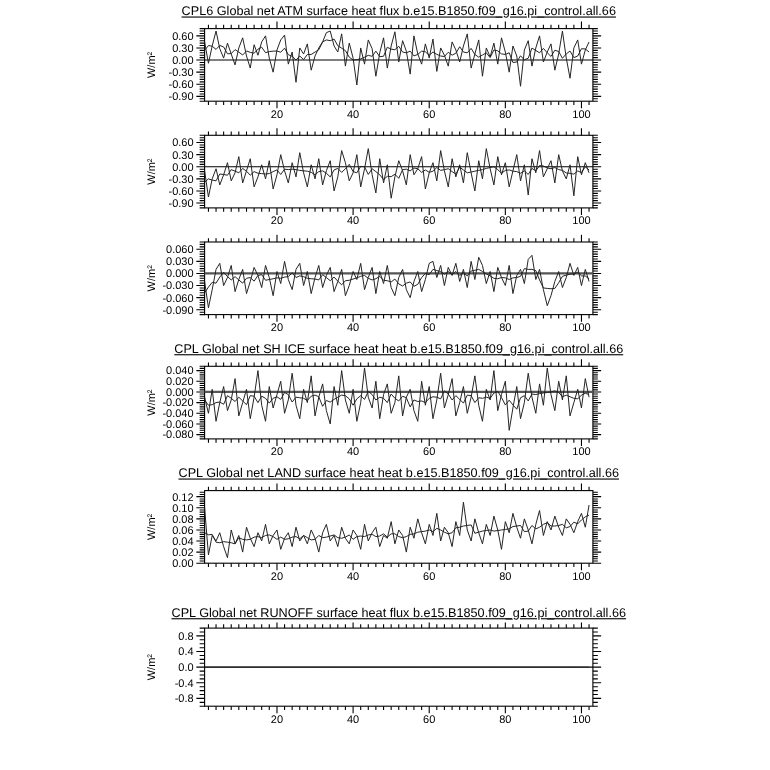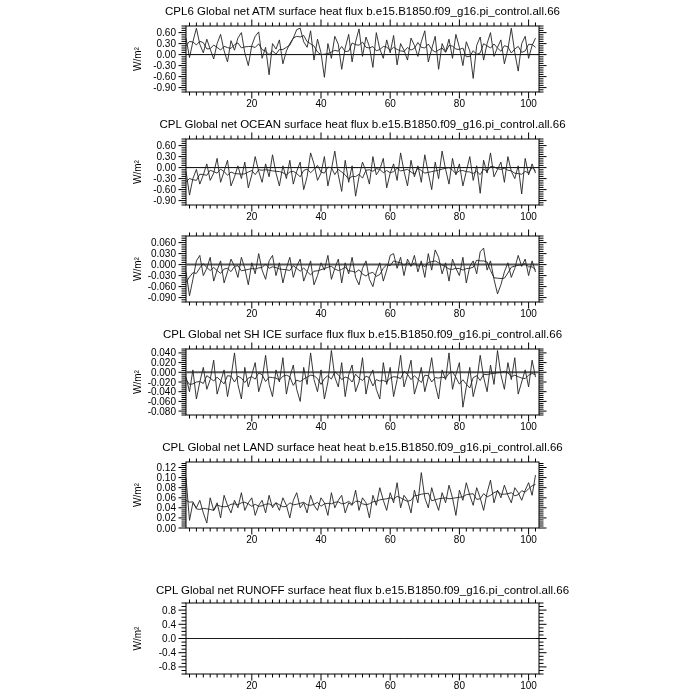--- a/index.html
+++ b/index.html
@@ -1,20 +1,20 @@
 <!DOCTYPE html>
 <html><head>
 <meta charset="utf-8">
 <style>
   html,body{margin:0;padding:0;background:#fff;}
   body{width:700px;height:700px;overflow:hidden;font-family:"Liberation Sans",sans-serif;color:#000;padding-top:3px;box-sizing:border-box;}
   .panel{width:700px;}
-  .panel-title{font-size:11.5px;font-weight:400;line-height:16px;height:16px;margin:0 0 0 25px;text-align:center;white-space:nowrap;color:#000;}
+  .panel-title{font-size:11.5px;font-weight:400;line-height:16px;height:16px;margin:0 0 0 25px;text-align:center;white-space:nowrap;color:#000;text-decoration:underline;}
   svg.plot{display:block;}
-  .panel-runoff{margin-top:30px;}
+  .panel-runoff{margin-top:14px;}
   text{fill:#000;}
 </style>
 </head>
 <body>
 
 <div>
 
   <section class="panel">
     <h2 class="panel-title">CPL6 Global net ATM surface heat flux b.e15.B1850.f09_g16.pi_control.all.66</h2>
     <svg class="plot" width="700" height="97">
@@ -33,21 +33,20 @@
         <text x="390.2" y="88" font-size="10" text-anchor="middle">60</text>
         <text x="459.4" y="88" font-size="10" text-anchor="middle">80</text>
         <text x="528.6" y="88" font-size="10" text-anchor="middle">100</text>
         <line x1="186" x2="539" y1="35.6" y2="35.6" stroke="#000" stroke-width="1"></line>
         <polyline points="186,19.1 189.5,38.5 192.9,22.8 196.4,9.2 199.8,25.3 203.3,33.8 206.8,20.2 210.2,30.1 213.7,40 217.1,24.6 220.6,15.4 224.1,31.9 227.5,42.9 231,21.7 234.5,31.2 237.9,19.1 241.4,13.6 244.8,33.8 248.3,46.6 251.8,26.4 255.2,17.3 258.7,12.9 262.1,39.3 265.6,28.3 269.1,55.8 272.5,24.6 276,30.1 279.4,20.9 282.9,44.8 286.4,31.9 289.8,24.6 293.3,19.1 296.7,10.7 300.2,9.2 303.7,22.8 307.1,28.3 310.6,11.8 314,41.1 317.5,20.2 321,33.8 324.4,58.3 327.9,24.6 331.4,39.3 334.8,17.3 338.3,25.3 341.7,50.3 345.2,29 348.7,15.4 352.1,42.9 355.6,22.8 359,9.9 362.5,37.4 366,18 369.4,27.5 372.9,48.4 376.3,13.6 379.8,30.1 383.3,39.3 386.7,20.9 390.2,33.8 393.6,16.5 397.1,45.9 400.6,24.6 404,31.2 407.5,41.1 411,19.1 414.4,26.4 417.9,37.4 421.3,22.8 424.8,11.8 428.3,42.9 431.7,30.1 435.2,17.3 438.6,50.3 442.1,24.6 445.6,32.7 449,20.2 452.5,39.3 455.9,15.4 459.4,28.3 462.9,46.6 466.3,22.8 469.8,31.9 473.2,59.4 476.7,26.4 480.2,18 483.6,41.1 487.1,24.6 490.5,13.6 494,37.4 497.5,28.3 500.9,20.9 504.4,44.8 507.9,30.1 511.3,9.2 514.8,33.8 518.2,52.1 521.7,24.6 525.2,17.3 528.6,39.3 532.1,26.4 535.5,19.1" fill="none" stroke="#222" stroke-width="0.9"></polyline>
         <polyline points="186,26.8 189.5,22.4 192.9,23 196.4,25.9 199.8,22.3 203.3,23.7 206.8,29.9 210.2,29.7 213.7,26.1 217.1,28.4 220.6,31 224.1,27.3 227.5,28.6 231,29.4 234.5,25.7 237.9,23.9 241.4,28.9 244.8,27.9 248.3,27.5 251.8,27.4 255.2,28.5 258.7,24.8 262.1,30.7 265.6,32.2 269.1,35.6 272.5,31.9 276,35.2 279.4,30.5 282.9,30.5 286.4,28.3 289.8,26.2 293.3,19.1 296.7,17.3 300.2,18 303.7,16.5 307.1,22.6 310.6,24.8 314,27 317.5,33 321,35.6 324.4,35.2 327.9,34.6 331.4,33 334.8,31.3 338.3,32.2 341.7,27.5 345.2,32.6 348.7,32.1 352.1,24 355.6,25.7 359,26.2 362.5,23.1 366,28.3 369.4,29 372.9,27.5 376.3,31.8 379.8,30.5 383.3,27.5 386.7,28.1 390.2,31.3 393.6,28.3 397.1,30.4 400.6,31.9 404,32.4 407.5,28.5 411,31.1 414.4,29.4 417.9,23.5 421.3,28.3 424.8,29 428.3,25 431.7,30.5 435.2,33 438.6,31 442.1,29 445.6,33.4 449,26.4 452.5,27.2 455.9,30 459.4,30.5 462.9,29 466.3,37.8 469.8,37.4 473.2,31.7 476.7,35.4 480.2,33.9 483.6,24.7 487.1,26.9 490.5,29 494,25 497.5,29 500.9,32.3 504.4,26.7 507.9,27.8 511.3,34 514.8,30 518.2,27.4 521.7,33.4 525.2,31.9 528.6,25.3 532.1,25.5 535.5,28.3" fill="none" stroke="#222" stroke-width="0.9"></polyline>
       </svg>
   </section>
 
   <section class="panel">
-    <h2 class="panel-title">CPL Global net OCEAN surface heat flux b.e15.B1850.f09_g16.pi_control.all.66</h2>
     <svg class="plot" width="700" height="97">
       <text font-size="10" text-anchor="middle" transform="rotate(-90 141 40)" x="141" y="40">W/m²</text>
     <rect x="186" y="7" width="353" height="66" fill="none" stroke="#000" stroke-width="1"></rect>
         <path d="M251.8,73V79.5M251.8,7V0.5M321,73V79.5M321,7V0.5M390.2,73V79.5M390.2,7V0.5M459.4,73V79.5M459.4,7V0.5M528.6,73V79.5M528.6,7V0.5M186,13.6H178.5M539,13.6H546.5M186,24.6H178.5M539,24.6H546.5M186,35.6H178.5M539,35.6H546.5M186,46.6H178.5M539,46.6H546.5M186,57.6H178.5M539,57.6H546.5M186,68.6H178.5M539,68.6H546.5" stroke="#000" stroke-width="1" fill="none"></path>
         <path d="M189.5,73V76.5M189.5,7V3.5M196.4,73V76.5M196.4,7V3.5M203.3,73V76.5M203.3,7V3.5M210.2,73V76.5M210.2,7V3.5M217.1,73V76.5M217.1,7V3.5M224.1,73V76.5M224.1,7V3.5M231,73V76.5M231,7V3.5M237.9,73V76.5M237.9,7V3.5M244.8,73V76.5M244.8,7V3.5M258.7,73V76.5M258.7,7V3.5M265.6,73V76.5M265.6,7V3.5M272.5,73V76.5M272.5,7V3.5M279.4,73V76.5M279.4,7V3.5M286.4,73V76.5M286.4,7V3.5M293.3,73V76.5M293.3,7V3.5M300.2,73V76.5M300.2,7V3.5M307.1,73V76.5M307.1,7V3.5M314,73V76.5M314,7V3.5M327.9,73V76.5M327.9,7V3.5M334.8,73V76.5M334.8,7V3.5M341.7,73V76.5M341.7,7V3.5M348.7,73V76.5M348.7,7V3.5M355.6,73V76.5M355.6,7V3.5M362.5,73V76.5M362.5,7V3.5M369.4,73V76.5M369.4,7V3.5M376.3,73V76.5M376.3,7V3.5M383.3,73V76.5M383.3,7V3.5M397.1,73V76.5M397.1,7V3.5M404,73V76.5M404,7V3.5M411,73V76.5M411,7V3.5M417.9,73V76.5M417.9,7V3.5M424.8,73V76.5M424.8,7V3.5M431.7,73V76.5M431.7,7V3.5M438.6,73V76.5M438.6,7V3.5M445.6,73V76.5M445.6,7V3.5M452.5,73V76.5M452.5,7V3.5M466.3,73V76.5M466.3,7V3.5M473.2,73V76.5M473.2,7V3.5M480.2,73V76.5M480.2,7V3.5M487.1,73V76.5M487.1,7V3.5M494,73V76.5M494,7V3.5M500.9,73V76.5M500.9,7V3.5M507.9,73V76.5M507.9,7V3.5M514.8,73V76.5M514.8,7V3.5M521.7,73V76.5M521.7,7V3.5M535.5,73V76.5M535.5,7V3.5M186,73H181.5M539,73H543.5M186,70.8H181.5M539,70.8H543.5M186,66.4H181.5M539,66.4H543.5M186,64.2H181.5M539,64.2H543.5M186,62H181.5M539,62H543.5M186,59.8H181.5M539,59.8H543.5M186,55.4H181.5M539,55.4H543.5M186,53.2H181.5M539,53.2H543.5M186,51H181.5M539,51H543.5M186,48.8H181.5M539,48.8H543.5M186,44.4H181.5M539,44.4H543.5M186,42.2H181.5M539,42.2H543.5M186,40H181.5M539,40H543.5M186,37.8H181.5M539,37.8H543.5M186,33.4H181.5M539,33.4H543.5M186,31.2H181.5M539,31.2H543.5M186,29H181.5M539,29H543.5M186,26.8H181.5M539,26.8H543.5M186,22.4H181.5M539,22.4H543.5M186,20.2H181.5M539,20.2H543.5M186,18H181.5M539,18H543.5M186,15.8H181.5M539,15.8H543.5M186,11.4H181.5M539,11.4H543.5M186,9.2H181.5M539,9.2H543.5M186,7H181.5M539,7H543.5" stroke="#000" stroke-width="1" fill="none"></path>
         <text x="176" y="17.1" font-size="10" text-anchor="end">0.60</text>
         <text x="176" y="28.1" font-size="10" text-anchor="end">0.30</text>
         <text x="176" y="39.1" font-size="10" text-anchor="end">0.00</text>
         <text x="176" y="50.1" font-size="10" text-anchor="end">-0.30</text>
         <text x="176" y="61.1" font-size="10" text-anchor="end">-0.60</text>
@@ -80,21 +79,21 @@
         <text x="390.2" y="88" font-size="10" text-anchor="middle">60</text>
         <text x="459.4" y="88" font-size="10" text-anchor="middle">80</text>
         <text x="528.6" y="88" font-size="10" text-anchor="middle">100</text>
         <line x1="186" x2="539" y1="35.6" y2="35.6" stroke="#555" stroke-width="2"></line>
         <polyline points="186,42.9 189.5,66.8 192.9,50.3 196.4,31.9 199.8,26.4 203.3,46.6 206.8,39.3 210.2,28.3 213.7,52.1 217.1,41.1 220.6,31.9 224.1,53.9 227.5,42.9 231,30.1 234.5,37.4 237.9,48.4 241.4,28.3 244.8,39.3 248.3,55.8 251.8,33.8 255.2,44.8 258.7,24.6 262.1,41.1 265.6,50.3 269.1,31.9 272.5,26.4 276,46.6 279.4,33.8 282.9,53.9 286.4,39.3 289.8,28.3 293.3,48.4 296.7,37.4 300.2,30.1 303.7,52.1 307.1,42.9 310.6,31.9 314,55.8 317.5,46.6 321,33.8 324.4,41.1 327.9,26.4 331.4,50.3 334.8,39.3 338.3,30.1 341.7,53.9 345.2,33.8 348.7,44.8 352.1,28.3 355.6,48.4 359,55.8 362.5,39.3 366,31.9 369.4,50.3 372.9,57.6 376.3,42.9 379.8,33.8 383.3,52.1 386.7,41.1 390.2,26.4 393.6,24.6 397.1,39.3 400.6,28.3 404,46.6 407.5,30.1 411,37.4 414.4,26.4 417.9,42.9 421.3,31.9 424.8,48.4 428.3,24.6 431.7,41.1 435.2,20.9 438.6,28.3 442.1,44.8 445.6,33.8 449,52.1 452.5,30.1 455.9,39.3 459.4,46.6 462.9,28.3 466.3,53.9 469.8,37.4 473.2,31.9 476.7,44.8 480.2,22.8 483.6,19.1 487.1,41.1 490.5,31.9 494,50.3 497.5,64.9 500.9,55.8 504.4,42.9 507.9,33.8 511.3,48.4 514.8,39.3 518.2,26.4 521.7,37.4 525.2,30.1 528.6,46.6 532.1,31.9 535.5,42.9" fill="none" stroke="#222" stroke-width="0.9"></polyline>
         <polyline points="186,53.3 189.5,48 192.9,43.7 196.4,44.4 199.8,38.9 203.3,34.5 206.8,38.5 210.2,41.5 213.7,38.5 217.1,41.5 220.6,44.4 224.1,40 227.5,39.3 231,42.6 234.5,37.4 237.9,36.7 241.4,41.8 244.8,41.1 248.3,40.4 251.8,39.6 255.2,40 258.7,38.9 262.1,38.5 265.6,34.9 269.1,39.3 272.5,37.8 276,38.5 279.4,40 282.9,40.4 286.4,40.7 289.8,41.5 293.3,36.7 296.7,39.3 300.2,42.2 303.7,38.9 307.1,42.6 310.6,45.9 314,42.2 317.5,41.8 321,40.7 324.4,39.6 327.9,38.2 331.4,37.4 334.8,40 338.3,41.5 341.7,40.4 345.2,38.2 348.7,41.8 352.1,42.2 355.6,43.3 359,40.7 362.5,45.1 366,47 369.4,44.4 372.9,43.3 376.3,47.3 379.8,45.5 383.3,39.3 386.7,35.6 390.2,36.7 393.6,31.9 397.1,33 400.6,33.8 404,36.3 407.5,33.8 411,36.7 414.4,33.8 417.9,37.4 421.3,34.9 424.8,37.8 428.3,33.4 431.7,32.7 435.2,31.9 438.6,33.8 442.1,36 445.6,37.8 449,40 452.5,40.4 455.9,39.3 459.4,39.6 462.9,41.1 466.3,39.6 469.8,39.3 473.2,38.2 476.7,31.2 480.2,31.9 483.6,31.9 487.1,33 490.5,41.5 494,48.8 497.5,49.2 500.9,49.5 504.4,49.2 507.9,44 511.3,38.2 514.8,37.1 518.2,36.3 521.7,36 525.2,34.5 528.6,37.8 532.1,37.9 535.5,40.5" fill="none" stroke="#222" stroke-width="0.9"></polyline>
       </svg>
   </section>
 
   <section class="panel">
-    <h2 class="panel-title">CPL Global net SH ICE surface flux flux b.e15.B1850.f09_g16.pi_control.all.66</h2>
+    <h2 class="panel-title">CPL Global net SH ICE surface heat heat b.e15.B1850.f09_g16.pi_control.all.66</h2>
     <svg class="plot" width="700" height="97">
       <text font-size="10" text-anchor="middle" transform="rotate(-90 141 40)" x="141" y="40">W/m²</text>
     <rect x="186" y="7" width="353" height="66" fill="none" stroke="#000" stroke-width="1"></rect>
         <path d="M251.8,73V79.5M251.8,7V0.5M321,73V79.5M321,7V0.5M390.2,73V79.5M390.2,7V0.5M459.4,73V79.5M459.4,7V0.5M528.6,73V79.5M528.6,7V0.5M186,10.9H178.5M539,10.9H546.5M186,20.6H178.5M539,20.6H546.5M186,30.3H178.5M539,30.3H546.5M186,40H178.5M539,40H546.5M186,49.7H178.5M539,49.7H546.5M186,59.4H178.5M539,59.4H546.5M186,69.1H178.5M539,69.1H546.5" stroke="#000" stroke-width="1" fill="none"></path>
         <path d="M189.5,73V76.5M189.5,7V3.5M196.4,73V76.5M196.4,7V3.5M203.3,73V76.5M203.3,7V3.5M210.2,73V76.5M210.2,7V3.5M217.1,73V76.5M217.1,7V3.5M224.1,73V76.5M224.1,7V3.5M231,73V76.5M231,7V3.5M237.9,73V76.5M237.9,7V3.5M244.8,73V76.5M244.8,7V3.5M258.7,73V76.5M258.7,7V3.5M265.6,73V76.5M265.6,7V3.5M272.5,73V76.5M272.5,7V3.5M279.4,73V76.5M279.4,7V3.5M286.4,73V76.5M286.4,7V3.5M293.3,73V76.5M293.3,7V3.5M300.2,73V76.5M300.2,7V3.5M307.1,73V76.5M307.1,7V3.5M314,73V76.5M314,7V3.5M327.9,73V76.5M327.9,7V3.5M334.8,73V76.5M334.8,7V3.5M341.7,73V76.5M341.7,7V3.5M348.7,73V76.5M348.7,7V3.5M355.6,73V76.5M355.6,7V3.5M362.5,73V76.5M362.5,7V3.5M369.4,73V76.5M369.4,7V3.5M376.3,73V76.5M376.3,7V3.5M383.3,73V76.5M383.3,7V3.5M397.1,73V76.5M397.1,7V3.5M404,73V76.5M404,7V3.5M411,73V76.5M411,7V3.5M417.9,73V76.5M417.9,7V3.5M424.8,73V76.5M424.8,7V3.5M431.7,73V76.5M431.7,7V3.5M438.6,73V76.5M438.6,7V3.5M445.6,73V76.5M445.6,7V3.5M452.5,73V76.5M452.5,7V3.5M466.3,73V76.5M466.3,7V3.5M473.2,73V76.5M473.2,7V3.5M480.2,73V76.5M480.2,7V3.5M487.1,73V76.5M487.1,7V3.5M494,73V76.5M494,7V3.5M500.9,73V76.5M500.9,7V3.5M507.9,73V76.5M507.9,7V3.5M514.8,73V76.5M514.8,7V3.5M521.7,73V76.5M521.7,7V3.5M535.5,73V76.5M535.5,7V3.5M186,73H181.5M539,73H543.5M186,71.1H181.5M539,71.1H543.5M186,67.2H181.5M539,67.2H543.5M186,65.2H181.5M539,65.2H543.5M186,63.3H181.5M539,63.3H543.5M186,61.4H181.5M539,61.4H543.5M186,57.5H181.5M539,57.5H543.5M186,55.5H181.5M539,55.5H543.5M186,53.6H181.5M539,53.6H543.5M186,51.6H181.5M539,51.6H543.5M186,47.8H181.5M539,47.8H543.5M186,45.8H181.5M539,45.8H543.5M186,43.9H181.5M539,43.9H543.5M186,41.9H181.5M539,41.9H543.5M186,38.1H181.5M539,38.1H543.5M186,36.1H181.5M539,36.1H543.5M186,34.2H181.5M539,34.2H543.5M186,32.2H181.5M539,32.2H543.5M186,28.4H181.5M539,28.4H543.5M186,26.4H181.5M539,26.4H543.5M186,24.5H181.5M539,24.5H543.5M186,22.5H181.5M539,22.5H543.5M186,18.6H181.5M539,18.6H543.5M186,16.7H181.5M539,16.7H543.5M186,14.8H181.5M539,14.8H543.5M186,12.8H181.5M539,12.8H543.5M186,8.9H181.5M539,8.9H543.5M186,7H181.5M539,7H543.5" stroke="#000" stroke-width="1" fill="none"></path>
         <text x="176" y="14.4" font-size="10" text-anchor="end">0.040</text>
         <text x="176" y="24.1" font-size="10" text-anchor="end">0.020</text>
         <text x="176" y="33.8" font-size="10" text-anchor="end">0.000</text>
         <text x="176" y="43.5" font-size="10" text-anchor="end">-0.020</text>
         <text x="176" y="53.2" font-size="10" text-anchor="end">-0.040</text>

